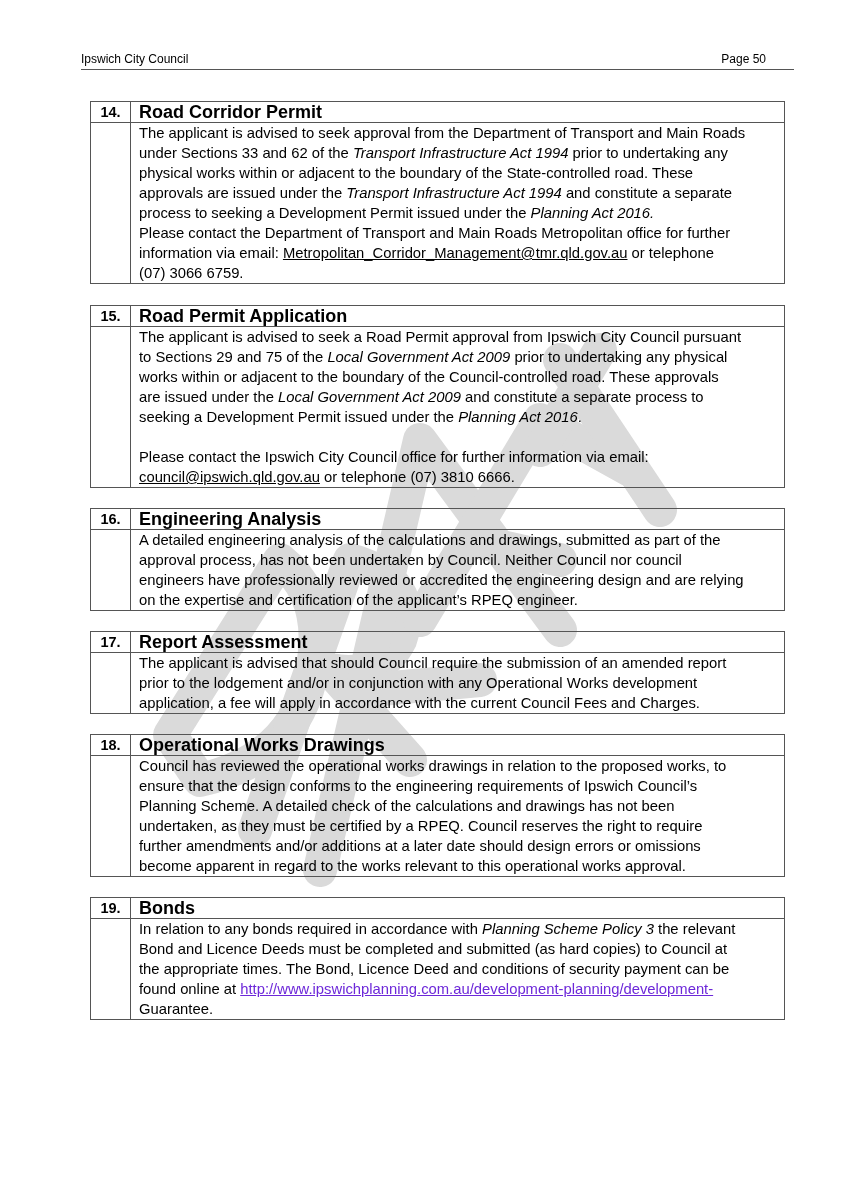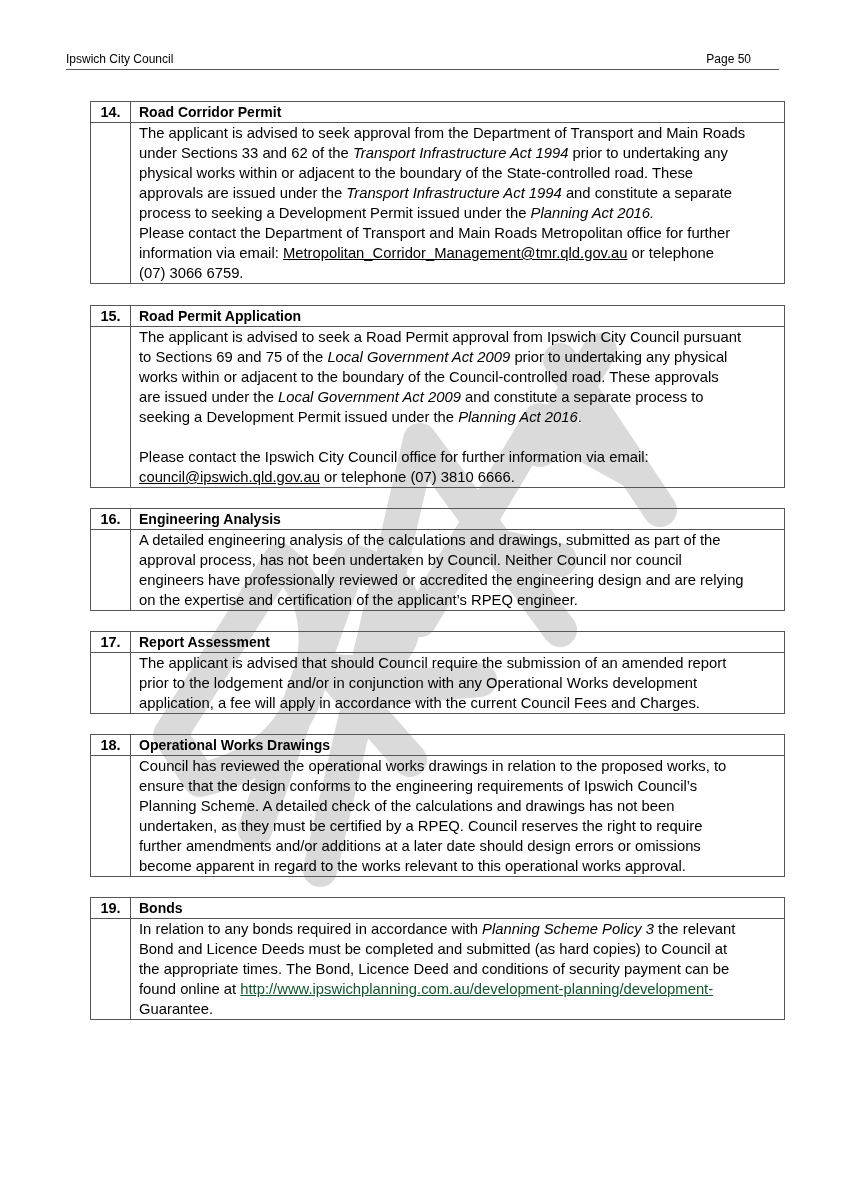--- a/index.html
+++ b/index.html
@@ -1,33 +1,33 @@
 <!DOCTYPE html>
 <html><head>
 <meta charset="utf-8">
 <style>
   html, body { margin:0; padding:0; background:#fff; }
   body { width:843px; height:1193px; position:relative; overflow:hidden;
          font-family:"Liberation Sans", sans-serif; color:#000; }
-  .header { position:absolute; left:66px; top:51px; width:713px; height:18px;
+  .header { position:absolute; left:81px; top:51px; width:713px; height:18px;
             border-bottom:1px solid #555; font-size:12px; }
   .header .left { position:absolute; left:0; top:1px; }
   .header .right { position:absolute; right:28px; top:1px; }
   .watermark { position:absolute; left:0; top:0; width:843px; height:1193px; pointer-events:none; z-index:0; }
   .cond { position:absolute; left:90px; width:693px; border:1px solid #555; z-index:1; border-collapse:collapse; }
   .cond .hrow { display:flex; border-bottom:1px solid #555; height:20px; }
   .cond .num { width:39px; border-right:1px solid #555; font-weight:bold; font-size:14.5px;
                text-align:center; line-height:20px; }
-  .cond .title { padding-left:8px; font-weight:bold; font-size:14px; line-height:20px; }
+  .cond .title { padding-left:8px; font-weight:bold; font-size:18px; line-height:20px; }
   .cond .brow { display:flex; }
   .cond .bnum { width:39px; border-right:1px solid #555; }
   .cond .body { padding-left:8px; font-size:14.8px; line-height:20px; padding-bottom:0; }
   .line { white-space:nowrap; height:20px; }
   .u { text-decoration:underline; }
-  .link { color:#14532d; text-decoration:underline; }
+  .link { color:#6d28d9; text-decoration:underline; }
   i { }
 </style>
 </head>
 <body>
 
 <div class="header">
   <span class="left">Ipswich City Council</span>
   <span class="right">Page 50</span>
 </div>
 
@@ -68,21 +68,21 @@
     </div>
     <div class="cond" style="top: 305px;">
       <div class="hrow">
         <div class="num">15.</div>
         <div class="title">Road Permit Application</div>
       </div>
       <div class="brow">
         <div class="bnum"></div>
         <div class="body">
           <div class="line"><span>The applicant is advised to seek a Road Permit approval from Ipswich City Council pursuant</span></div>
-          <div class="line"><span>to Sections 69 and 75 of the </span><i>Local Government Act 2009</i><span> prior to undertaking any physical</span></div>
+          <div class="line"><span>to Sections 29 and 75 of the </span><i>Local Government Act 2009</i><span> prior to undertaking any physical</span></div>
           <div class="line"><span>works within or adjacent to the boundary of the Council-controlled road.  These approvals</span></div>
           <div class="line"><span>are issued under the </span><i>Local Government Act 2009</i><span> and constitute a separate process to</span></div>
           <div class="line"><span>seeking a Development Permit issued under the </span><i>Planning Act 2016</i><span>.</span></div>
           <div class="line"></div>
           <div class="line"><span>Please contact the Ipswich City Council office for further information via email:</span></div>
           <div class="line"><a class="u">council@ipswich.qld.gov.au</a><span> or telephone (07) 3810 6666.</span></div>
         </div>
       </div>
     </div>
     <div class="cond" style="top: 508px;">

